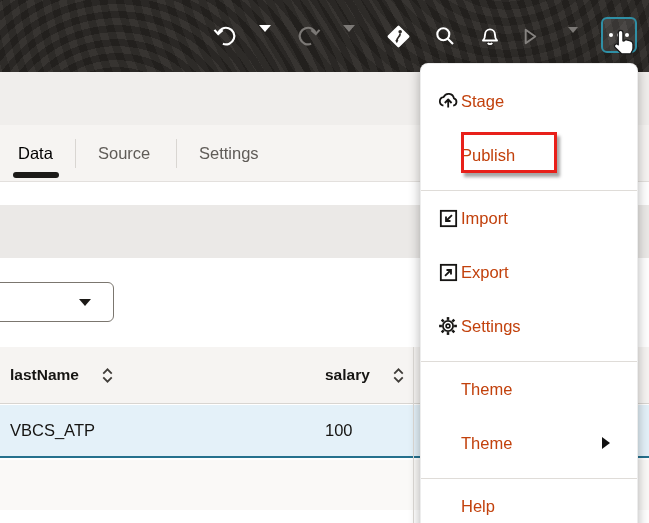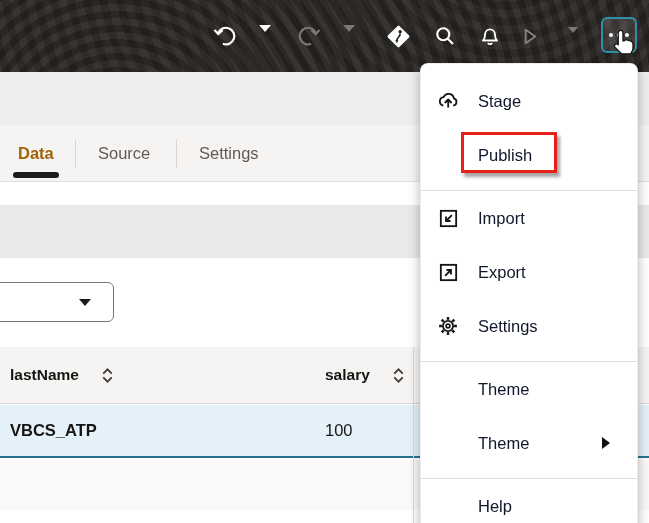--- a/index.html
+++ b/index.html
@@ -34,21 +34,21 @@
   .band-white-1{top:182px;height:23px;background:#ffffff;}
   .band-gray-2{top:205px;height:53px;background:#ebe9e7;}
   .band-white-2{top:258px;height:89px;background:#ffffff;}
   .table-header{top:347px;height:57px;background:#f6f4f2;border-bottom:1px solid #d8d5d1;box-sizing:border-box;}
   .table-row-band{top:405px;height:53px;background:var(--selection-blue,#e4f1f9);border-bottom:2px solid var(--selection-border,#25718e);box-sizing:border-box;}
   .band-bottom{top:460px;height:50px;background:#faf9f7;}
   .band-white-3{top:510px;height:13px;background:#ffffff;}
   .col-divider{position:absolute;left:413px;top:347px;width:1px;height:176px;background:#dcd9d5;z-index:1;}
   
   .tab{position:absolute;top:0;height:56px;display:flex;align-items:center;font-size:16.5px;color:#5f5b57;cursor:pointer;background:none;border:none;padding:0;}
-  .tab.active{color:#a16207;font-weight:bold;}
+  .tab.active{color:#000000;font-weight:normal;}
   .tab-underline{position:absolute;left:13px;bottom:3px;width:46px;height:6px;border-radius:4px;background:#1c1b19;}
   .tab-sep{position:absolute;top:14px;width:1px;height:29px;background:#d9d6d2;}
   
   .select{
     position:absolute;left:-30px;top:282px;width:144px;height:40px;box-sizing:border-box;
     background:#fff;border:1px solid #7b766f;border-radius:6px;cursor:pointer;
   }
   .select .caret-dark{position:absolute;right:22px;top:16px;width:0;height:0;border-left:6px solid transparent;border-right:6px solid transparent;border-top:7px solid #1c1a17;}
   
   .th-cell{position:absolute;top:0;height:56px;display:flex;align-items:center;font-size:15.5px;font-weight:bold;color:#161513;cursor:pointer;background:none;border:none;padding:0;gap:13px;}
@@ -57,21 +57,21 @@
   
   .menu{
     position:absolute;left:420px;top:63px;width:218px;height:470px;z-index:5;
     background:#fff;border-radius:8px 8px 0 0;
     border:1px solid rgba(0,0,0,0.07);box-sizing:border-box;
     box-shadow:0 3px 12px rgba(0,0,0,0.30);
     padding-top:10px;
   }
   .menu-item{display:flex;align-items:center;height:54px;width:100%;background:none;border:none;padding:0;cursor:pointer;font-family:inherit;}
   .menu-item .mi-icon{width:24px;height:24px;margin-left:15px;flex:0 0 24px;display:flex;align-items:center;justify-content:center;}
-  .menu-item .mi-label{margin-left:18px;font-size:16.5px;color:#0f172a;}
+  .menu-item .mi-label{margin-left:1px;font-size:16.5px;color:#c2410c;}
   .menu-sep{height:1px;margin-top:8px;background:#dfdcd8;}
   .submenu-arrow{margin-left:auto;margin-right:27px;width:0;height:0;border-top:6px solid transparent;border-bottom:6px solid transparent;border-left:8px solid #111;}
   
   .annotation-box{
     position:absolute;left:461px;top:132px;width:96px;height:41px;box-sizing:border-box;
     border:3px solid var(--annotation-red,#e8201a);
     box-shadow:3px 4px 3px rgba(0,0,0,0.35);
     z-index:6;pointer-events:none;
   }
   
@@ -176,21 +176,21 @@
       <span class="sort-glyph">
         <svg width="13" height="17" viewBox="0 0 12 16" fill="none" stroke="#403d39" stroke-width="1.7">
           <path d="M2 6.2 L6 2.2 L10 6.2"></path>
             <path d="M2 9.8 L6 13.8 L10 9.8"></path>
         </svg>
       </span>
     </button>
   </div>
 
   <div class="band table-row-band">
-    <span class="td-cell" style="left:10px;font-weight:bold;">VBCS_ATP</span>
+    <span class="td-cell" style="left:10px;">VBCS_ATP</span>
     <span class="td-cell" style="left:325px;">100</span>
   </div>
 
   <div class="band band-bottom"></div>
   <div class="band band-white-3"></div>
   <div class="col-divider"></div>
 
   <div class="menu">
 
     <button class="menu-item">

